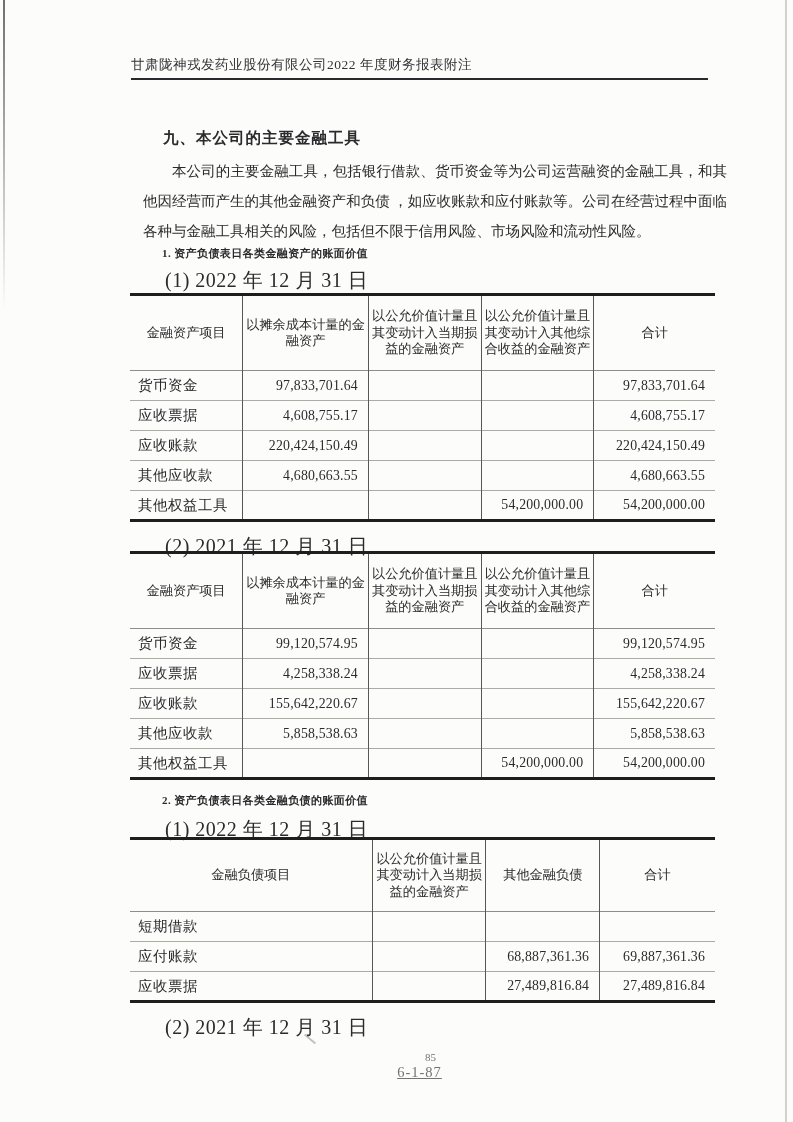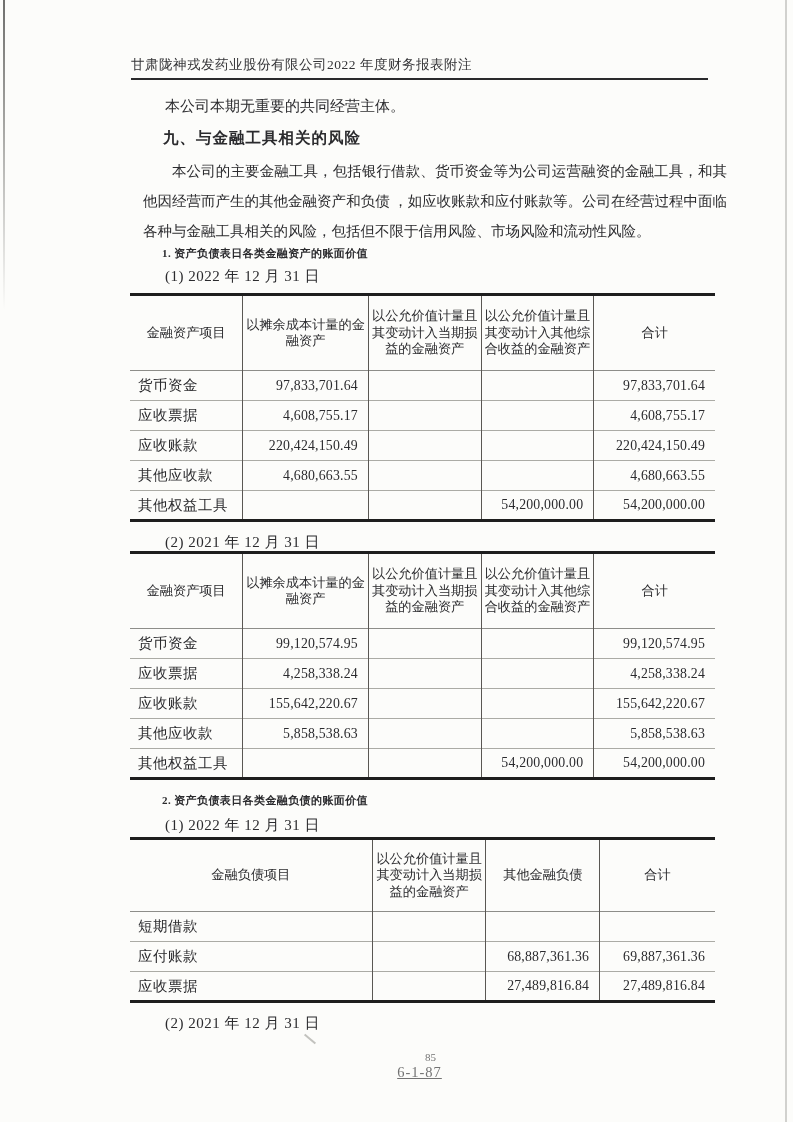--- a/index.html
+++ b/index.html
@@ -41,21 +41,21 @@
   .sec9{left:163px;top:128px;font-size:15.5px;font-weight:bold;letter-spacing:1px;}
   .para{
     position:absolute;left:131px;top:156px;width:584px;
     font-size:14.5px;line-height:30px;
     text-align:justify;text-indent:2em;
     white-space:normal;word-break:break-all;margin-left:12px;
   }
   .subt{font-size:11px;font-weight:bold;letter-spacing:0.4px;}
   .sub1{left:162px;top:246px;}
   .sub2{left:162px;top:793px;}
-  .datec{font-size:15px;letter-spacing:0.5px;}
+  .datec{font-size:20px;letter-spacing:0.5px;}
   .d1{left:165px;top:267px;}
   .d2{left:165px;top:533px;}
   .d3{left:165px;top:816px;}
   .d4{left:165px;top:1014px;}
   
   table.fin{
     position:absolute;left:130px;width:585px;
     border-collapse:collapse;table-layout:fixed;
     border-top:3px solid #1e1e1e;border-bottom:3px solid #1e1e1e;
   }
@@ -104,22 +104,21 @@
   <div class="scan-line-left"></div>
   <div class="scan-line-right"></div>
   <div class="scan-smudge"></div>
 
   <div class="header-row">
     <span>甘肃陇神戎发药业股份有限公司</span>
     <span>2022 年度财务报表附注</span>
   </div>
   <div class="header-rule"></div>
 
-  <div class="txt intro">本公司本期无重要的共同经营主体。</div>
-  <div class="txt sec9">九、与金融工具相关的风险</div>
+  <div class="txt sec9">九、本公司的主要金融工具</div>
   <div class="para">本公司的主要金融工具，包括银行借款、货币资金等为公司运营融资的金融工具，和其他因经营而产生的其他金融资产和负债 ，如应收账款和应付账款等。公司在经营过程中面临各种与金融工具相关的风险，包括但不限于信用风险、市场风险和流动性风险。</div>
 
   <div class="txt subt sub1">1. 资产负债表日各类金融资产的账面价值</div>
   <div class="txt datec d1">(1) 2022 年 12 月 31 日</div>
 
   <table class="fin t1">
       <thead>
         <tr>
           <th>金融资产项目</th>
           <th>以摊余成本计量的金融资产</th>

